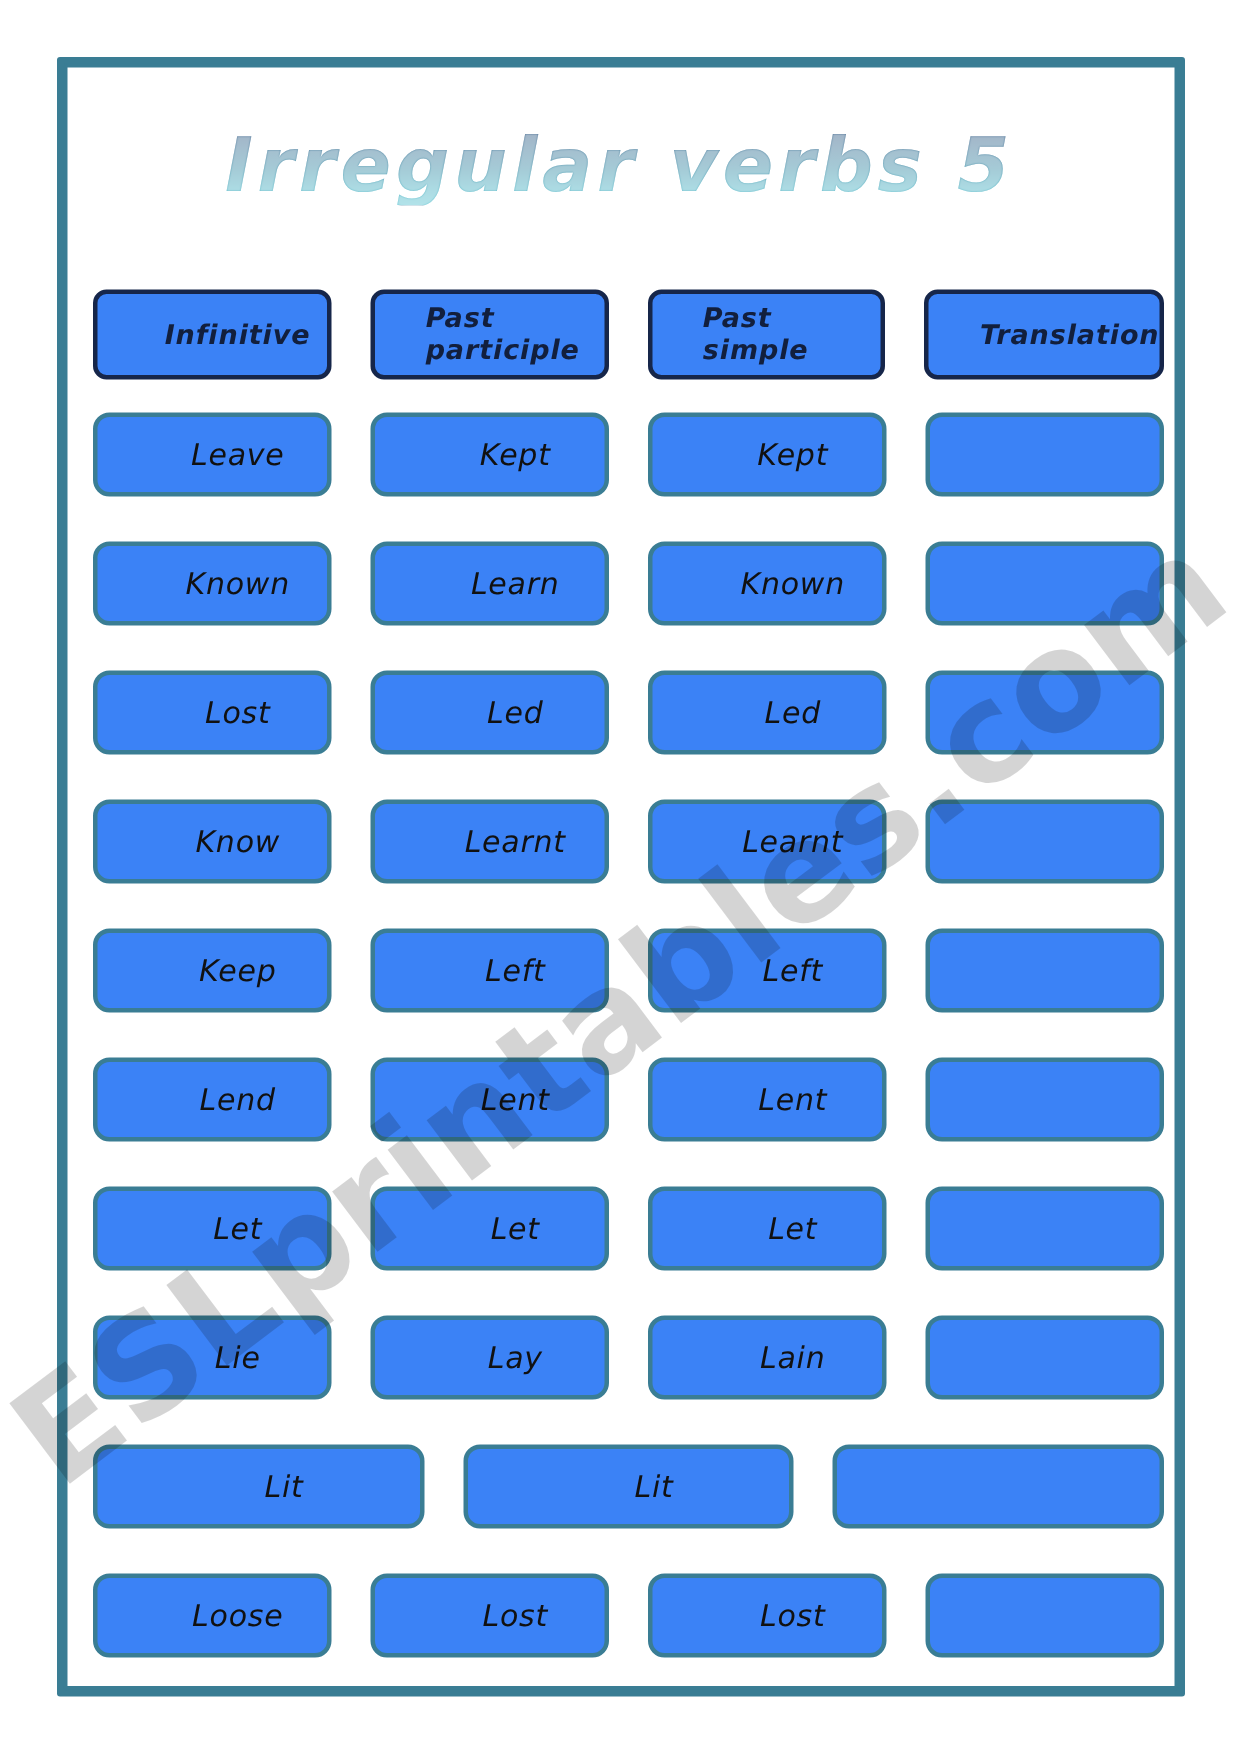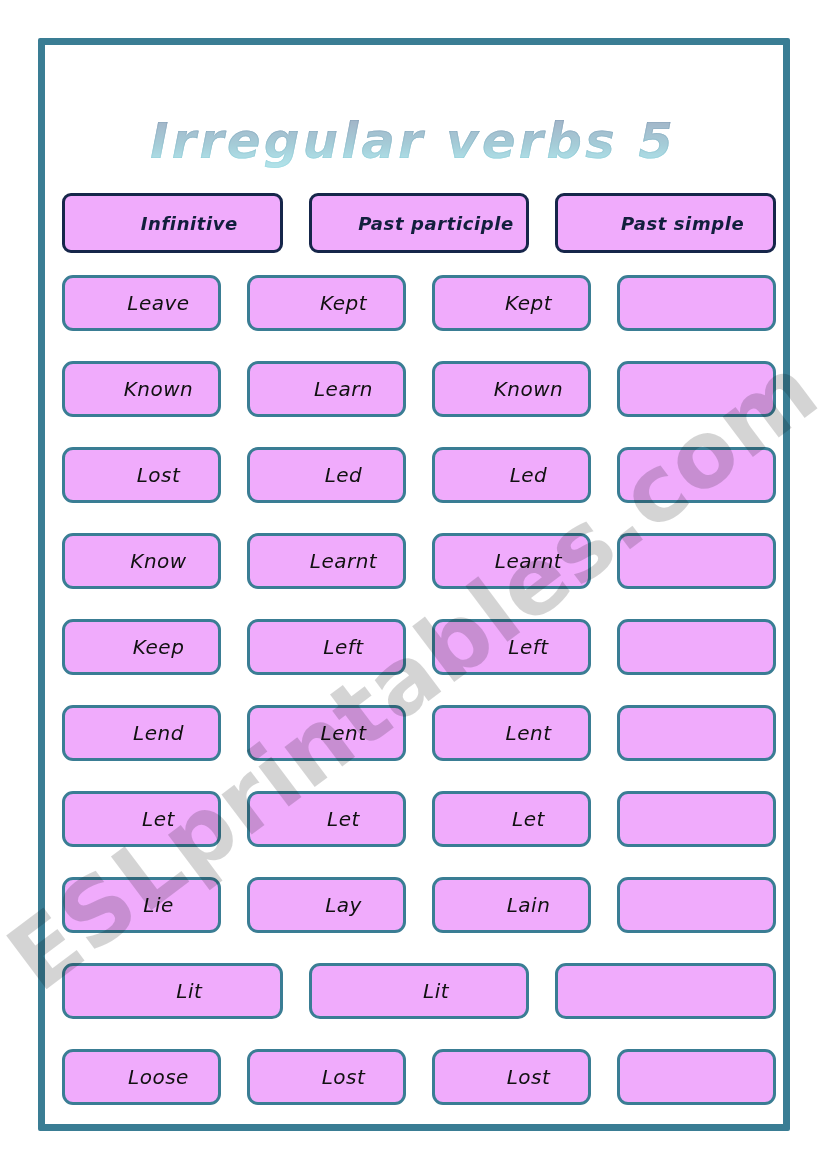--- a/index.html
+++ b/index.html
@@ -83,21 +83,20 @@
                 #143a6b 0%,
                 #1d5e86 28%,
                 #1e7e9b 55%,
                 #2fa3b8 78%,
                 #3fb9c9 100%);
     -webkit-background-clip: text;
     background-clip: text;
     color: transparent;
     -webkit-text-fill-color: transparent;
     text-shadow: 0 0 1px rgba(255,255,255,0.6);
-    margin-top: 31px;
   }
 
   
   .grid {
     position: absolute;
     left: 62px;
     top: 193px;
     width: 714px;
     z-index: 3;
   }
@@ -109,21 +108,21 @@
   }
   .row.header-row { margin-bottom: 22px; }
   .row:last-child { margin-bottom: 0; }
 
   .cell {
     flex: 1 1 0;
     height: 56px;
     box-sizing: border-box;
     border: 3px solid #3a7d94;
     border-radius: 11px;
-    background: #f0abfc;
+    background: #3b82f6;
     display: flex;
     align-items: center;
     justify-content: center;
     font-family: "DejaVu Sans", sans-serif;
     font-style: italic;
     font-size: 20px;
     color: #111111;
     letter-spacing: 0.5px;
     padding-left: 34px;
   }
@@ -152,20 +151,21 @@
   <div class="title-wrap">
     <span class="title">Irregular verbs 5</span>
   </div>
 
   <div class="grid">
 
     <div class="row header-row">
       <div class="cell">Infinitive</div>
       <div class="cell">Past participle</div>
       <div class="cell">Past simple</div>
+      <div class="cell">Translation</div>
     </div>
 
     <div class="row">
       <div class="cell">Leave</div>
       <div class="cell">Kept</div>
       <div class="cell">Kept</div>
       <div class="cell empty"></div>
     </div>
 
     <div class="row">

